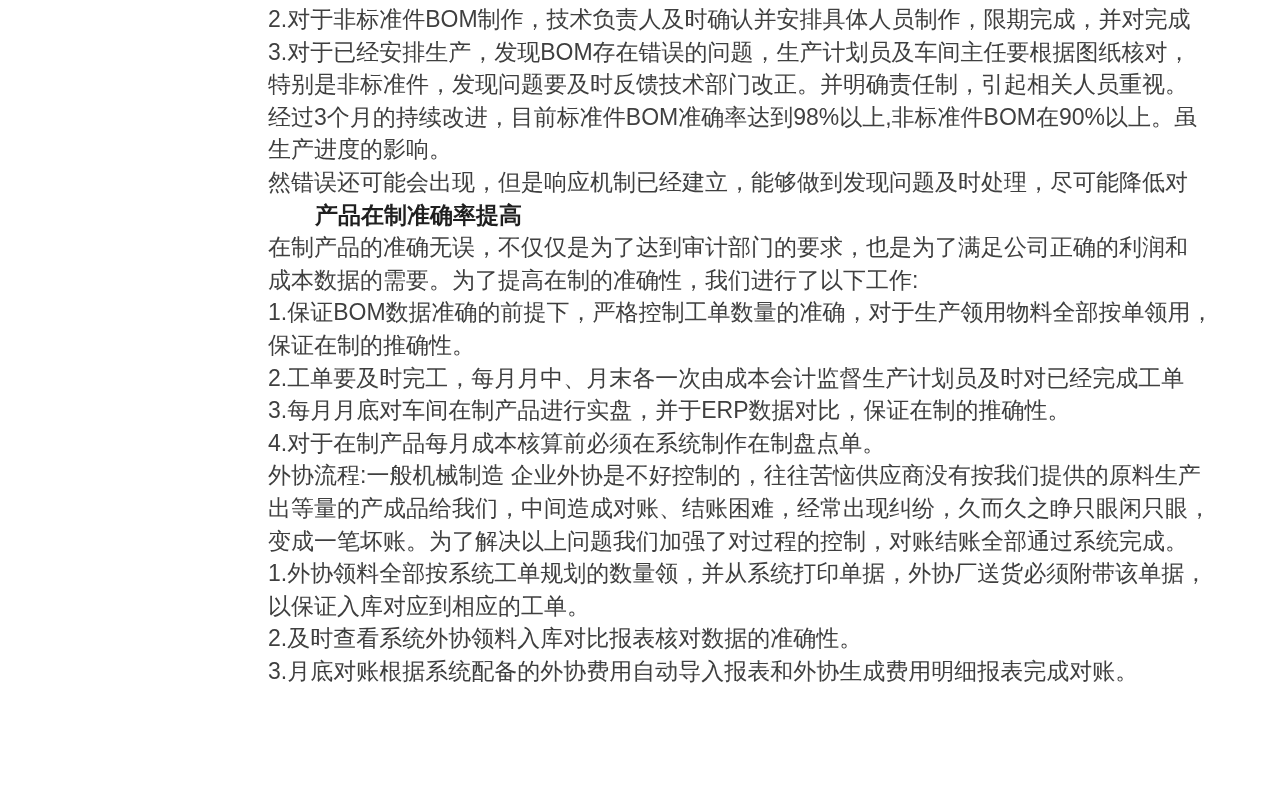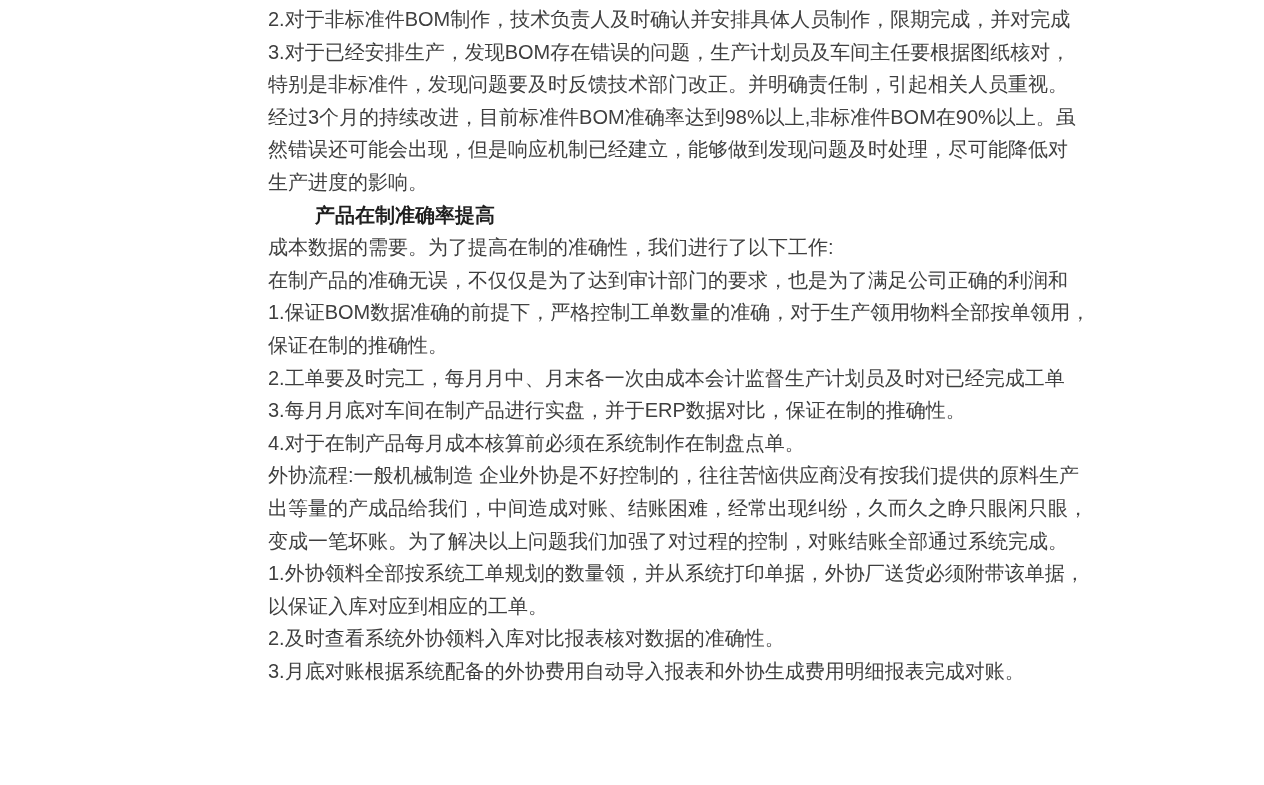--- a/index.html
+++ b/index.html
@@ -13,21 +13,21 @@
     height: 785px;
     background: #ffffff;
     overflow: hidden;
   }
   .article {
     position: absolute;
     left: 268px;
     top: 3px;
     width: 960px;
     font-family: "Liberation Sans", sans-serif;
-    font-size: 20px;
+    font-size: 23px;
     line-height: 32.6px;
     color: #3f3f3f;
     letter-spacing: 0;
   }
   .line {
     white-space: pre;
     height: 32.6px;
   }
   .line.heading {
     font-weight: 700;
@@ -38,25 +38,25 @@
 </style>
 </head>
 <body>
 
 <div class="page">
   <div class="article" id="article">
       <div class="line">2.对于非标准件BOM制作，技术负责人及时确认并安排具体人员制作，限期完成，并对完成</div>
       <div class="line">3.对于已经安排生产，发现BOM存在错误的问题，生产计划员及车间主任要根据图纸核对，</div>
       <div class="line">特别是非标准件，发现问题要及时反馈技术部门改正。并明确责任制，引起相关人员重视。</div>
       <div class="line">经过3个月的持续改进，目前标准件BOM准确率达到98%以上,非标准件BOM在90%以上。虽</div>
+      <div class="line">生产进度的影响。</div>
       <div class="line">然错误还可能会出现，但是响应机制已经建立，能够做到发现问题及时处理，尽可能降低对</div>
-      <div class="line">生产进度的影响。</div>
       <div class="line heading">产品在制准确率提高</div>
+      <div class="line">在制产品的准确无误，不仅仅是为了达到审计部门的要求，也是为了满足公司正确的利润和</div>
       <div class="line">成本数据的需要。为了提高在制的准确性，我们进行了以下工作:</div>
-      <div class="line">在制产品的准确无误，不仅仅是为了达到审计部门的要求，也是为了满足公司正确的利润和</div>
       <div class="line">1.保证BOM数据准确的前提下，严格控制工单数量的准确，对于生产领用物料全部按单领用，</div>
       <div class="line">保证在制的推确性。</div>
       <div class="line">2.工单要及时完工，每月月中、月末各一次由成本会计监督生产计划员及时对已经完成工单</div>
       <div class="line">3.每月月底对车间在制产品进行实盘，并于ERP数据对比，保证在制的推确性。</div>
       <div class="line">4.对于在制产品每月成本核算前必须在系统制作在制盘点单。</div>
       <div class="line">外协流程:一般机械制造 企业外协是不好控制的，往往苦恼供应商没有按我们提供的原料生产</div>
       <div class="line">出等量的产成品给我们，中间造成对账、结账困难，经常出现纠纷，久而久之睁只眼闲只眼，</div>
       <div class="line">变成一笔坏账。为了解决以上问题我们加强了对过程的控制，对账结账全部通过系统完成。</div>
       <div class="line">1.外协领料全部按系统工单规划的数量领，并从系统打印单据，外协厂送货必须附带该单据，</div>
       <div class="line">以保证入库对应到相应的工单。</div>

